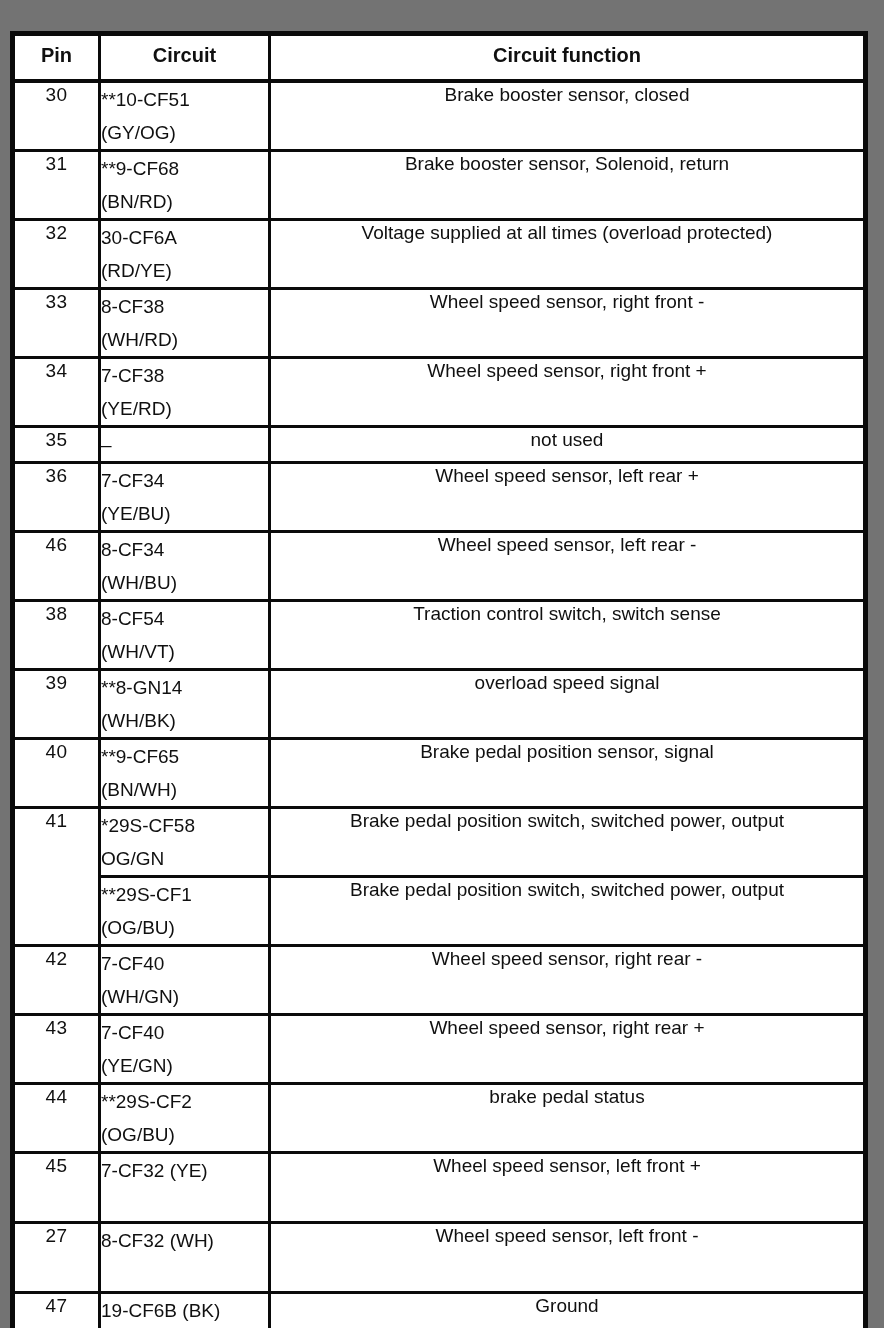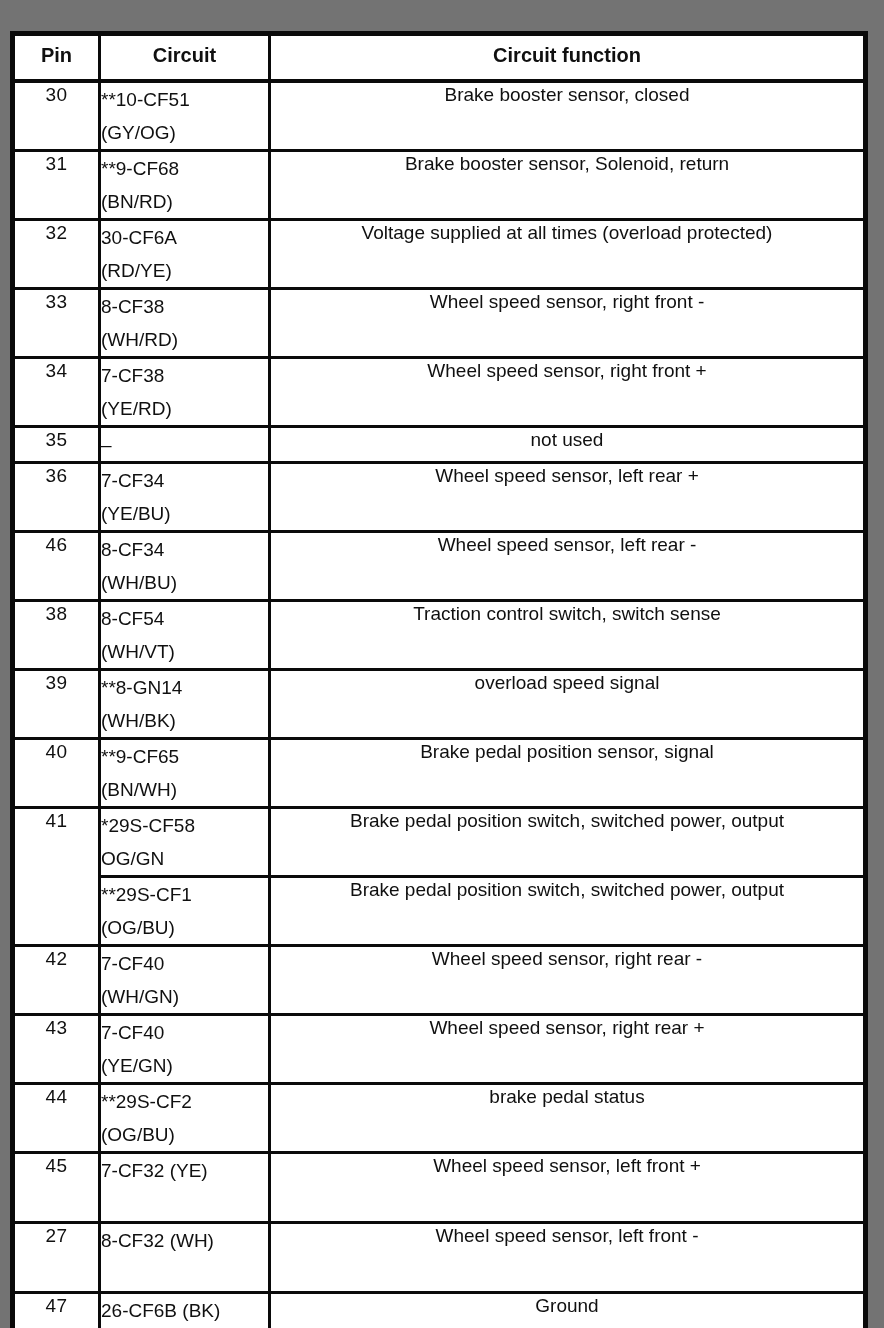--- a/index.html
+++ b/index.html
@@ -232,20 +232,20 @@
           <td class="pin-cell">27</td>
           <td class="circuit-cell">
             <span class="circuit-line1">8-CF32 (WH)</span>
             <span class="circuit-line2"></span>
           </td>
           <td class="function-cell">Wheel speed sensor, left front -</td>
         </tr>
         <tr>
           <td class="pin-cell">47</td>
           <td class="circuit-cell">
-            <span class="circuit-line1">26-CF6B (BK)</span>
+            <span class="circuit-line1">19-CF6B (BK)</span>
             <span class="circuit-line2"></span>
           </td>
           <td class="function-cell">Ground</td>
         </tr>
       </tbody>
   </table>
 </div>
 
 </body></html>

